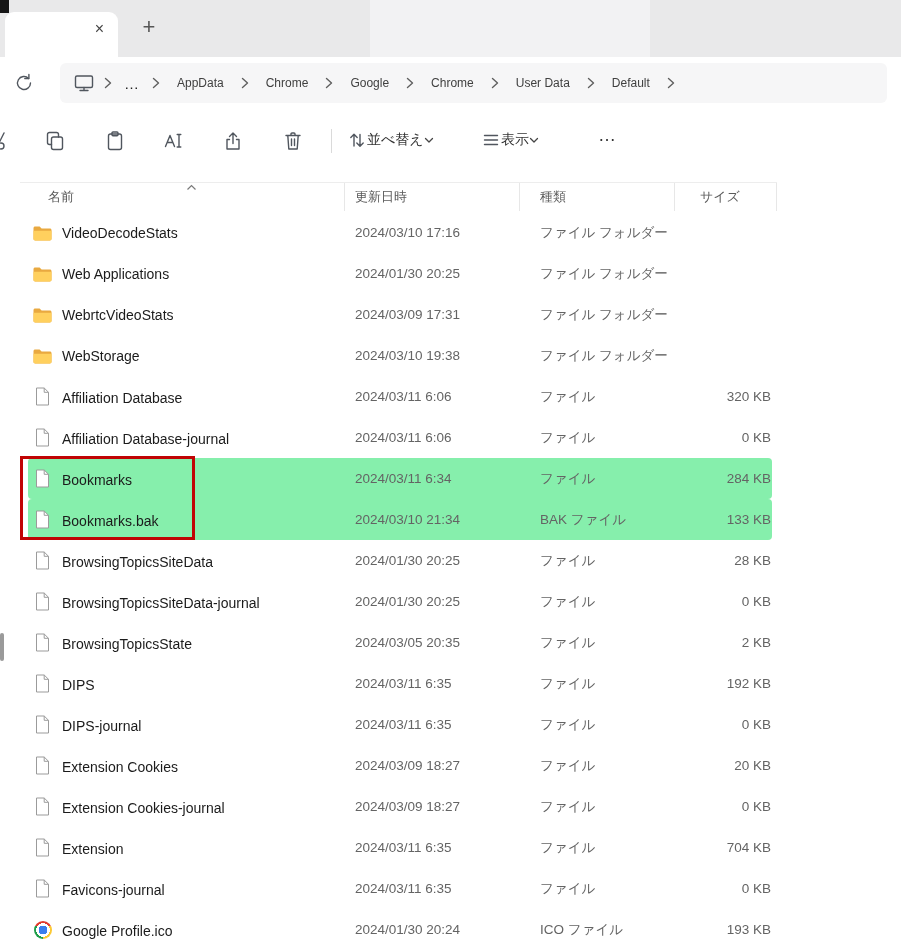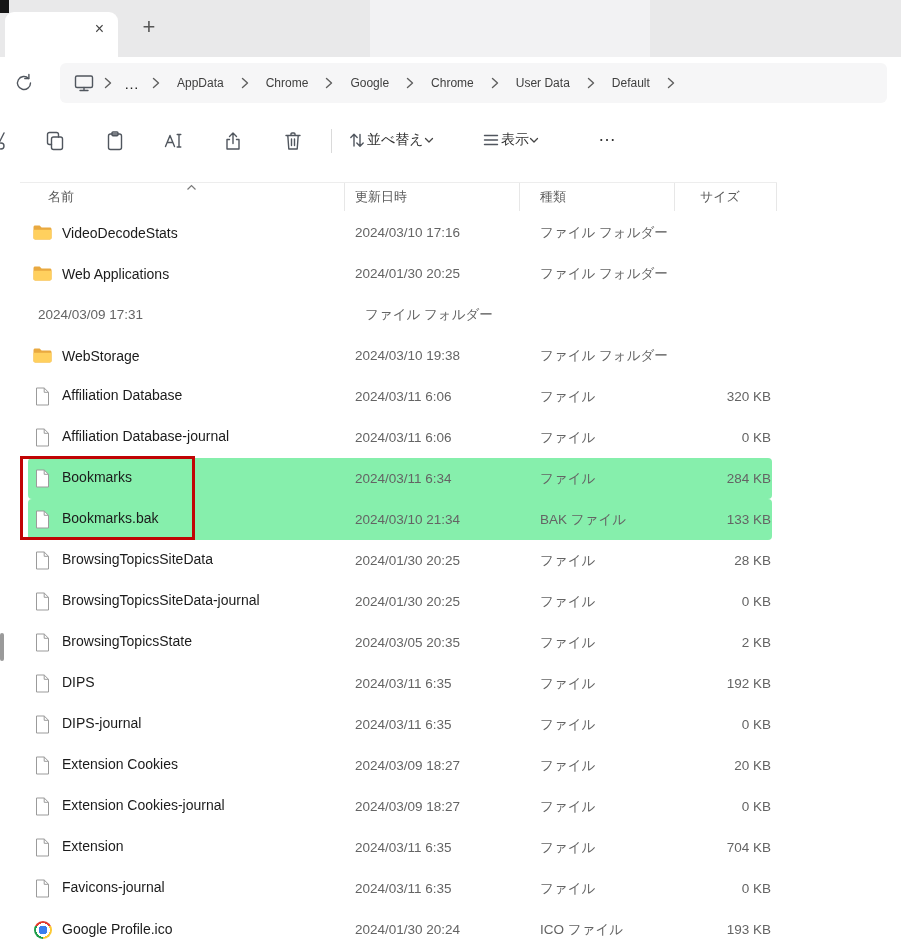--- a/index.html
+++ b/index.html
@@ -45,21 +45,21 @@
   .hcell.type { padding-left:20px; }
   .hcell.size { padding-left:25px; }
   .sort-caret { position:absolute; left:166px; top:1px; }
 
   
   .list { position:absolute; left:0; top:212px; width:901px; }
   .row { height:41px; margin-left:28px; width:744px; display:grid;
          grid-template-columns:317px 175px 155px 102px; align-items:center; border-radius:4px; }
   .row.selected { background:#86efac; }
   .cell { font-size:13.5px; color:#646464; white-space:nowrap; overflow:hidden; }
-  .cell.name { display:flex; align-items:flex-start; gap:10px; padding-left:5px; font-size:14px; color:#1b1b1b; }
+  .cell.name { display:flex; align-items:flex-end; gap:10px; padding-left:5px; font-size:14px; color:#1b1b1b; }
   .cell.date { padding-left:10px; }
   .cell.type { padding-left:20px; }
   .cell.size { text-align:right; padding-right:6px; }
   .ficon { width:19px; display:flex; justify-content:center; align-items:center; }
   .chrome-ball { width:18px; height:18px; border-radius:50%;
     background:
       radial-gradient(circle at 50% 50%, #3b7ded 0 4.5px, #ffffff 4.5px 6.8px, rgba(255,255,255,0) 6.8px),
       conic-gradient(from 60deg, #fcc934 0 120deg, #1e9e4a 120deg 240deg, #e33b2e 240deg 360deg); }
 
   .annotation { position:absolute; left:20px; top:456px; width:175px; height:84px;
@@ -256,20 +256,29 @@
             <path d="M0.5 4.8 H18.5 V12.8 C18.5 13.8 17.8 14.5 16.8 14.5 H2.2 C1.2 14.5 0.5 13.8 0.5 12.8 Z" fill="#ffd05e"></path>
           </svg>
         </span>
         <span>Web Applications</span>
       </div>
       <div class="cell date">2024/01/30 20:25</div>
       <div class="cell type">ファイル フォルダー</div>
       <div class="cell size"></div>
     </div>
     <div class="row">
+      <div class="cell name">
+        <span class="ficon">
+          <svg width="19" height="15" viewBox="0 0 19 15">
+            <path d="M0.5 2.2 C0.5 1.2 1.2 0.5 2.2 0.5 H6.6 L8.6 2.4 H16.8 C17.8 2.4 18.5 3.1 18.5 4.1 V12.8 C18.5 13.8 17.8 14.5 16.8 14.5 H2.2 C1.2 14.5 0.5 13.8 0.5 12.8 Z" fill="#e9a940"></path>
+            <path d="M0.5 4.8 H18.5 V12.8 C18.5 13.8 17.8 14.5 16.8 14.5 H2.2 C1.2 14.5 0.5 13.8 0.5 12.8 Z" fill="#ffd05e"></path>
+          </svg>
+        </span>
+        <span>WebrtcVideoStats</span>
+      </div>
       <div class="cell date">2024/03/09 17:31</div>
       <div class="cell type">ファイル フォルダー</div>
       <div class="cell size"></div>
     </div>
     <div class="row">
       <div class="cell name">
         <span class="ficon">
           <svg width="19" height="15" viewBox="0 0 19 15">
             <path d="M0.5 2.2 C0.5 1.2 1.2 0.5 2.2 0.5 H6.6 L8.6 2.4 H16.8 C17.8 2.4 18.5 3.1 18.5 4.1 V12.8 C18.5 13.8 17.8 14.5 16.8 14.5 H2.2 C1.2 14.5 0.5 13.8 0.5 12.8 Z" fill="#e9a940"></path>
             <path d="M0.5 4.8 H18.5 V12.8 C18.5 13.8 17.8 14.5 16.8 14.5 H2.2 C1.2 14.5 0.5 13.8 0.5 12.8 Z" fill="#ffd05e"></path>

